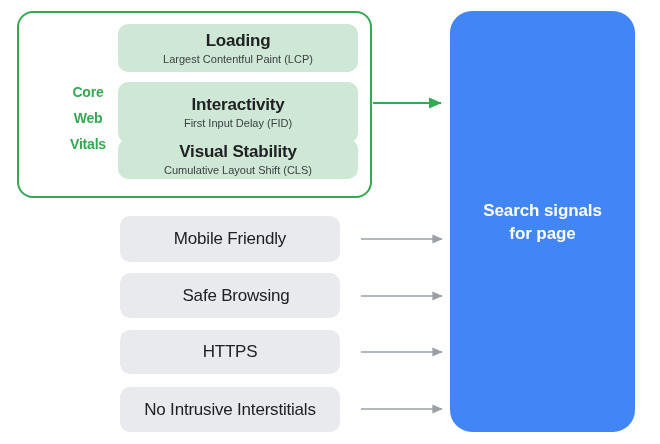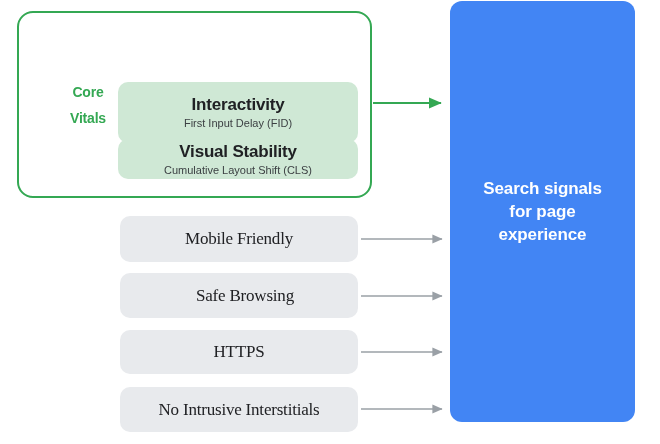--- a/index.html
+++ b/index.html
@@ -71,48 +71,47 @@
     font-size: 11px;
     color: #3c4043;
     line-height: 15px;
     margin-top: 1px;
   }
 
   
   .gray-card {
     position: absolute;
     left: 120px;
-    width: 238px;
+    width: 220px;
     background: #e8eaed;
     border-radius: 10px;
     display: flex;
     align-items: center;
     justify-content: center;
     box-sizing: border-box;
-    font-family: Liberation Serif, serif;
   }
   .gray-card .title {
     font-size: 17px;
     color: #202124;
     letter-spacing: -0.2px;
   }
   .gray-card.g1 { top: 216px; height: 46px; }
   .gray-card.g2 { top: 273px; height: 45px; padding-left: 12px; }
   .gray-card.g3 { top: 330px; height: 44px; justify-content: center; }
   .gray-card.g4 { top: 387px; height: 45px; }
 
   
   .blue-box {
     position: absolute;
     left: 450px;
-    top: 1px;
+    top: 11px;
     width: 185px;
     height: 421px;
     background: #4285f4;
-    border-radius: 12px;
+    border-radius: 22px;
     display: flex;
     align-items: center;
     justify-content: center;
   }
   .blue-box .title {
     color: #ffffff;
     font-size: 17px;
     font-weight: bold;
     text-align: center;
     line-height: 23px;
@@ -131,24 +130,29 @@
   }
 </style>
 </head>
 <body>
 
 <div id="diagram">
 
   <div class="cwv-container">
     <div class="cwv-label">
       <div>Core</div>
+      <div>Web</div>
       <div>Vitals</div>
     </div>
   </div>
 
+  <div class="green-card c1">
+    <div class="title">Loading</div>
+    <div class="sub">Largest Contentful Paint (LCP)</div>
+  </div>
   <div class="green-card c2">
     <div class="title">Interactivity</div>
     <div class="sub">First Input Delay (FID)</div>
   </div>
   <div class="green-card c3">
     <div class="title">Visual Stability</div>
     <div class="sub">Cumulative Layout Shift (CLS)</div>
   </div>
 
   <div class="gray-card g1">
@@ -161,21 +165,20 @@
     <div class="title">HTTPS</div>
   </div>
   <div class="gray-card g4">
     <div class="title">No Intrusive Interstitials</div>
   </div>
 
   <div class="blue-box">
     <div class="title">
       <span>Search signals</span><br>
       <span>for page</span><br>
-      <span>experience</span>
     </div>
   </div>
 
   <svg class="connectors" viewBox="0 0 660 444">
     <defs>
       <marker id="arrowGreen" markerWidth="7" markerHeight="7" refX="6" refY="3.2" orient="auto" markerUnits="strokeWidth">
         <path d="M0,0.4 L6.4,3.2 L0,6 z" fill="#34a853"></path>
       </marker>
       <marker id="arrowGray" markerWidth="7" markerHeight="7" refX="6" refY="3.2" orient="auto" markerUnits="strokeWidth">
         <path d="M0,0.4 L6.4,3.2 L0,6 z" fill="#9aa0a6"></path>

